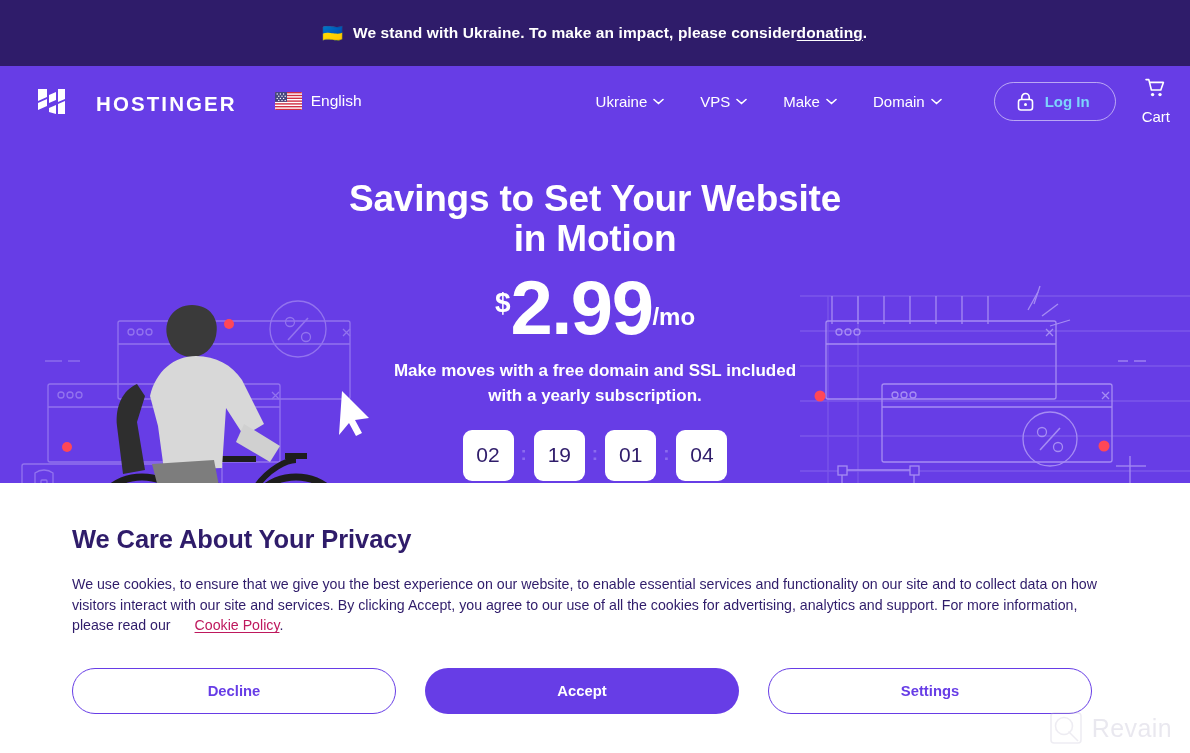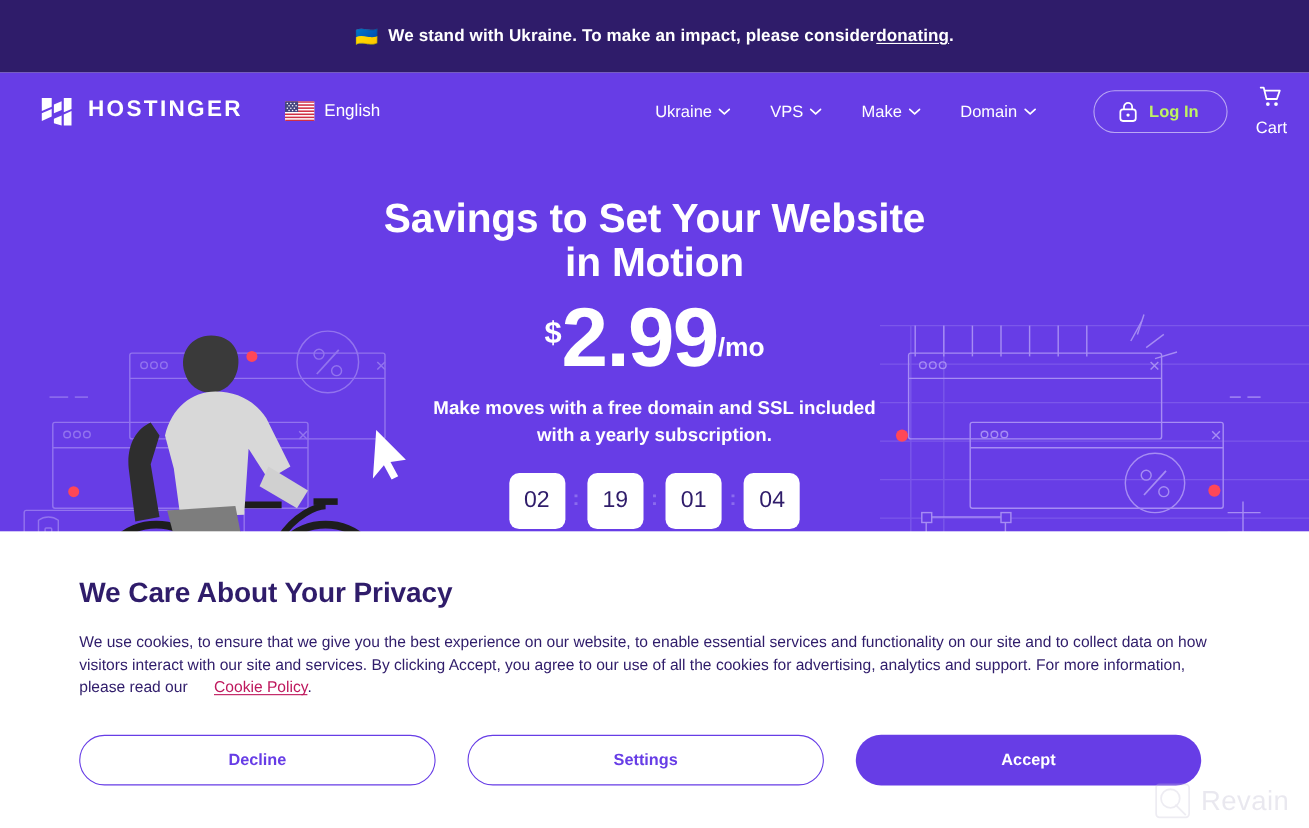--- a/index.html
+++ b/index.html
@@ -18,42 +18,42 @@
   }
   .banner .flag { font-size: 17px; margin-right: 9px; line-height: 1; }
   .banner a { color: #fff; text-decoration: underline; text-underline-offset: 2px; }
 
   
   .hero { position: relative; background: #673DE6; height: 687px; overflow: hidden; }
   .header {
     position: relative; z-index: 6; height: 70px;
     display: flex; align-items: center; padding: 0 20px 0 36px;
   }
-  .logo-wrap { display: flex; align-items: flex-start; gap: 13px; }
+  .logo-wrap { display: flex; align-items: flex-end; gap: 29px; }
   .logo-mark { width: 31px; height: 29px; display: block; }
   .logo-text {
     color: #fff; font-size: 20.5px; font-weight: 700;
     letter-spacing: 2.1px;
   }
   .lang { display: flex; align-items: center; gap: 9px; margin-left: 38px; }
   .flag-us { width: 27px; height: 18px; display: block; border-radius: 1px; }
   .lang-label { color: #fff; font-size: 15.5px; font-weight: 500; }
 
   .nav { margin-left: auto; display: flex; align-items: center; gap: 36px; }
   .nav-item {
     display: flex; align-items: center; gap: 6px;
     color: #fff; font-size: 15px; font-weight: 500; cursor: pointer;
   }
   .chev { width: 11px; height: 7px; display: block; }
 
   .actions { display: flex; align-items: center; gap: 26px; margin-left: 52px; }
   .login-btn {
     display: flex; align-items: center; gap: 11px;
     border: 1.5px solid rgba(255,255,255,.55); border-radius: 22px;
-    padding: 9px 25px 9px 22px; color: #bef264; font-size: 15px; font-weight: 600;
+    padding: 9px 25px 9px 22px; color: #7dd3fc; font-size: 15px; font-weight: 600;
     background: transparent; cursor: pointer;
   }
   .cart-btn {
     display: flex; align-items: center; gap: 10px;
     color: #fff; font-size: 15px; font-weight: 500; cursor: pointer; flex-direction: column;
   }
 
   
   .hero-inner { position: relative; z-index: 5; text-align: center; padding-top: 43px; }
   .hero-title {
@@ -387,22 +387,22 @@
     </div>
   </div>
 
   <div class="cookie">
     <h2 class="cookie-title">We Care About Your Privacy</h2>
     <p class="cookie-body">
       <span>We use cookies, to ensure that we give you the best experience on our website, to enable essential services and functionality on our site and to collect data on how visitors interact with our site and services. By clicking Accept, you agree to our use of all the cookies for advertising, analytics and support. For more information, please read our </span><a href="#">Cookie Policy</a><span>.</span>
     </p>
     <div class="cookie-actions">
       <button class="btn btn-outline">Decline</button>
+      <button class="btn btn-solid">Accept</button>
       <button class="btn btn-outline">Settings</button>
-      <button class="btn btn-solid">Accept</button>
     </div>
   </div>
 
   <div class="watermark">
     <svg width="34" height="34" viewBox="0 0 34 34">
       <rect x="2" y="2" width="30" height="30" rx="3" fill="none" stroke="#c7c2d6" stroke-width="1.6"></rect>
       <circle cx="15" cy="15" r="8.5" fill="none" stroke="#c7c2d6" stroke-width="1.6"></circle>
       <path d="M19.5 20.5L29 30" fill="none" stroke="#c7c2d6" stroke-width="1.6"></path>
     </svg>
     <span class="wm-text">Revain</span>

